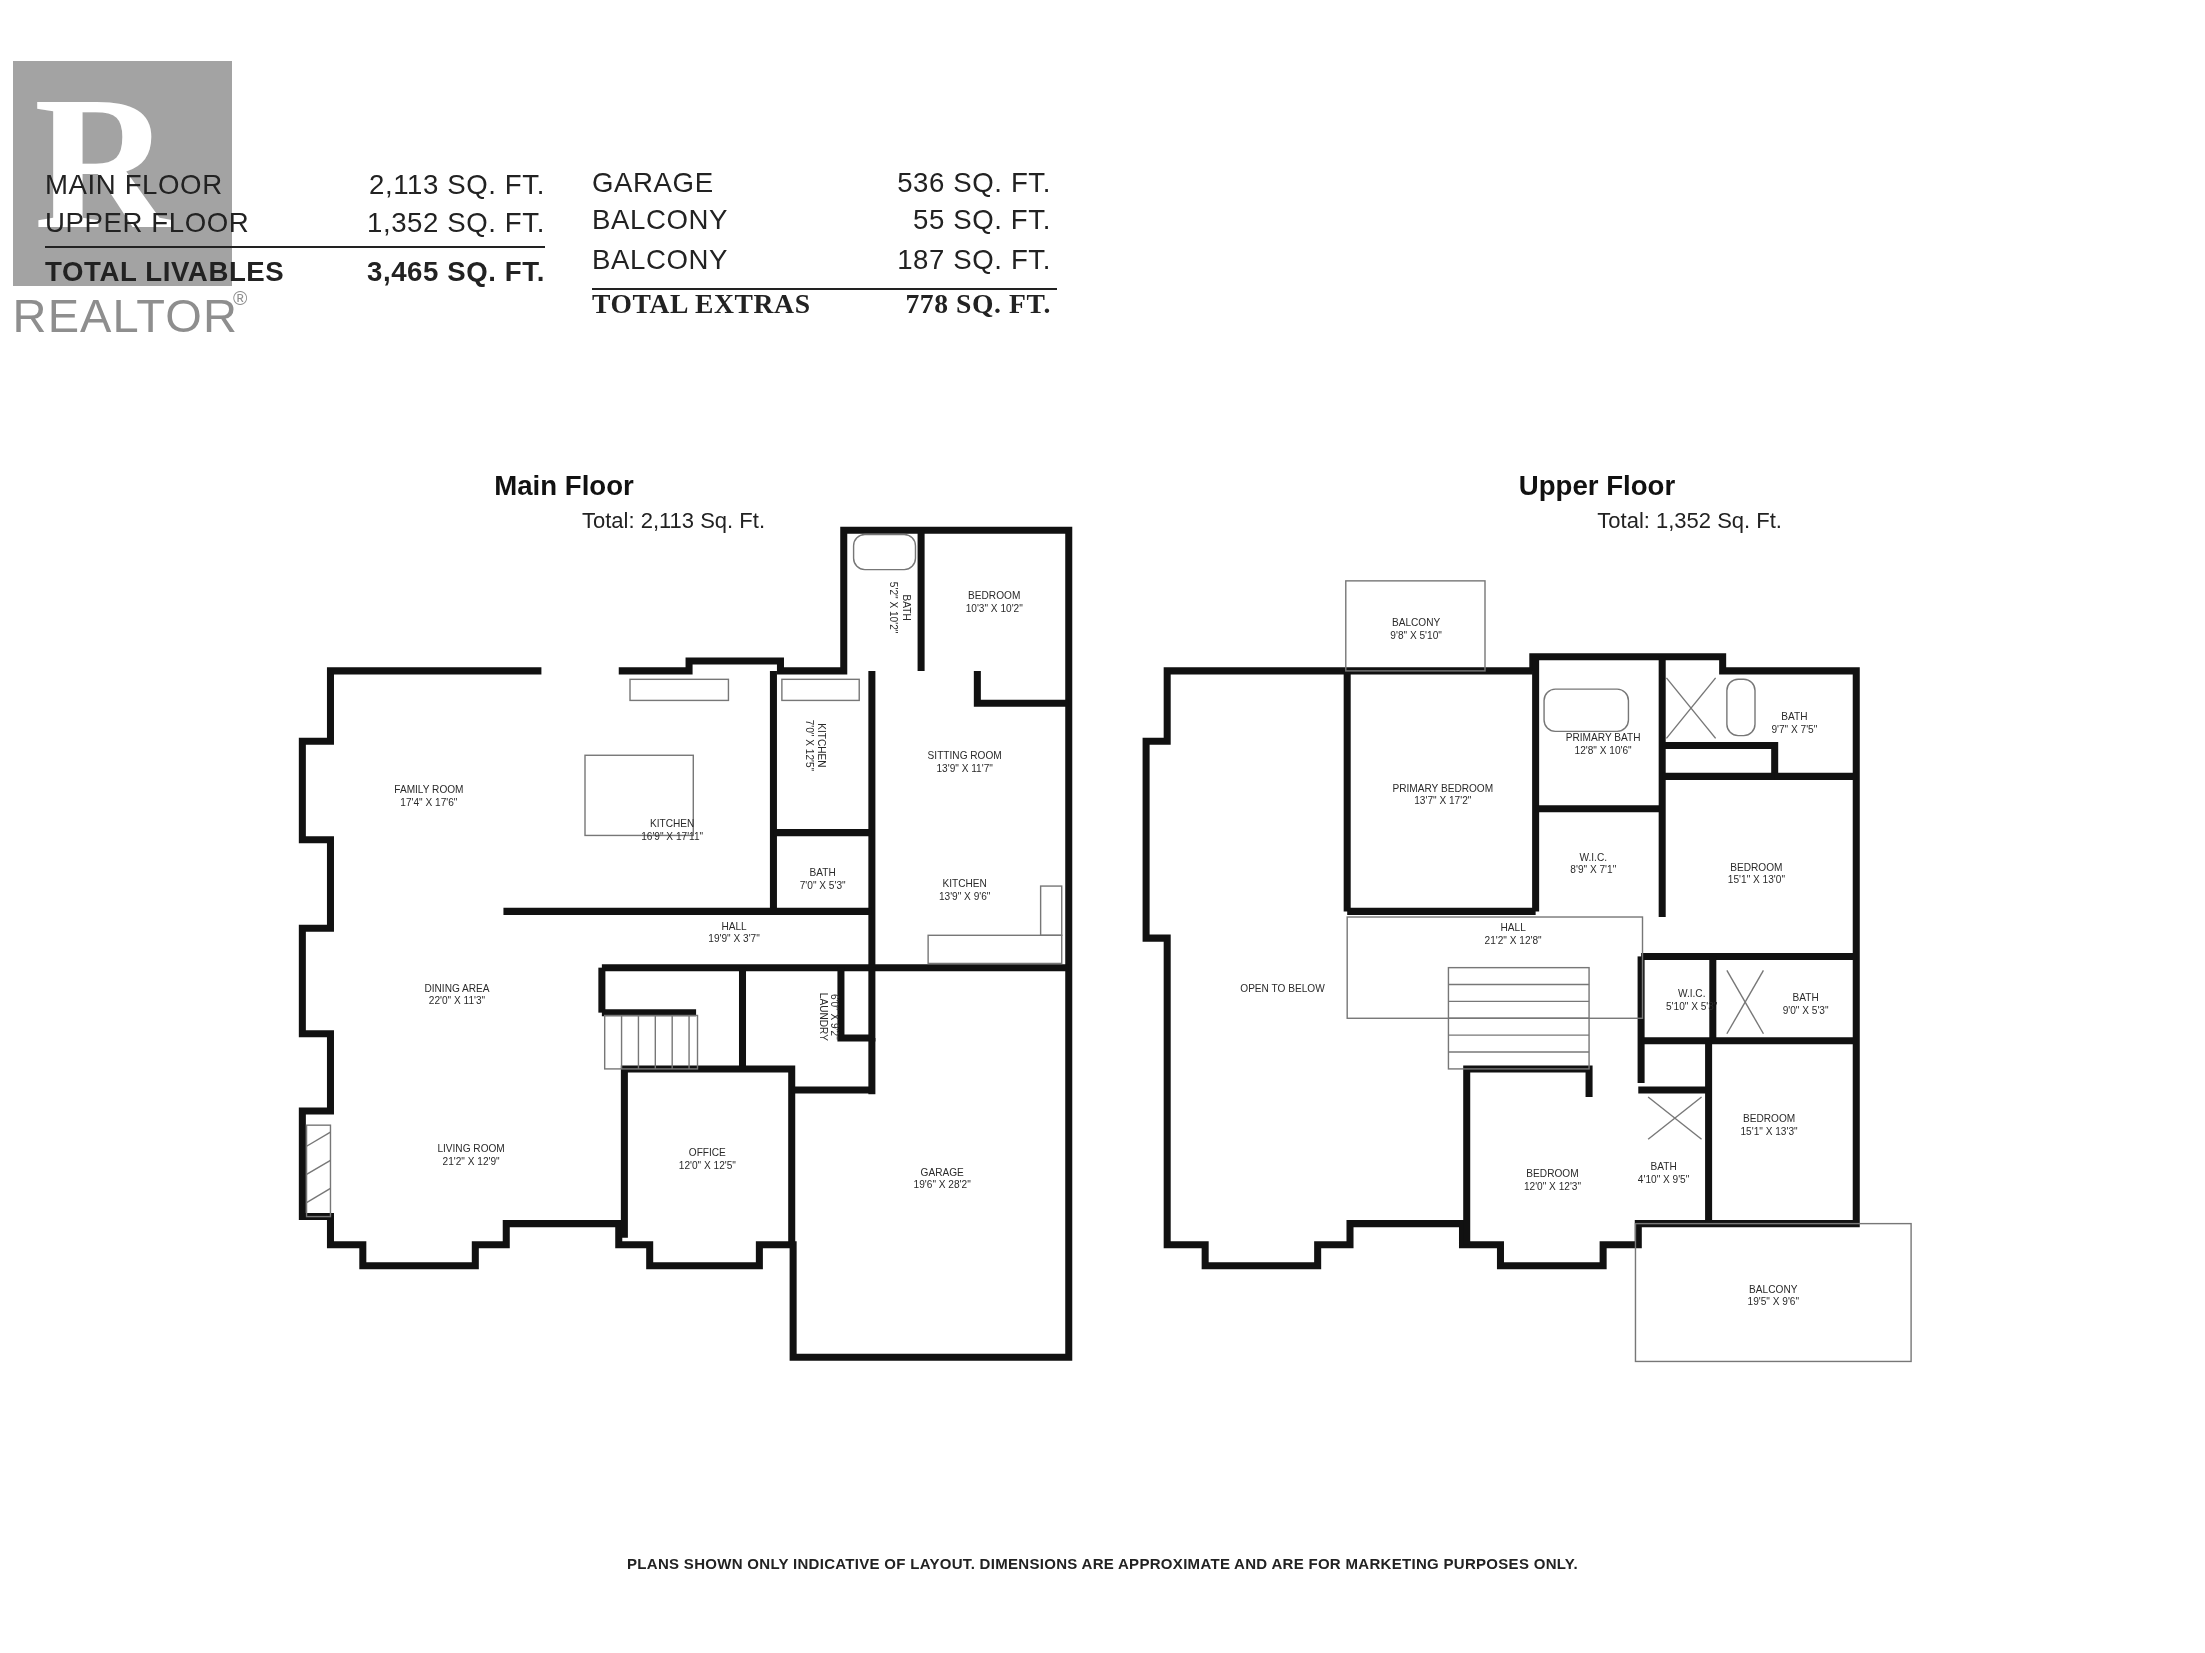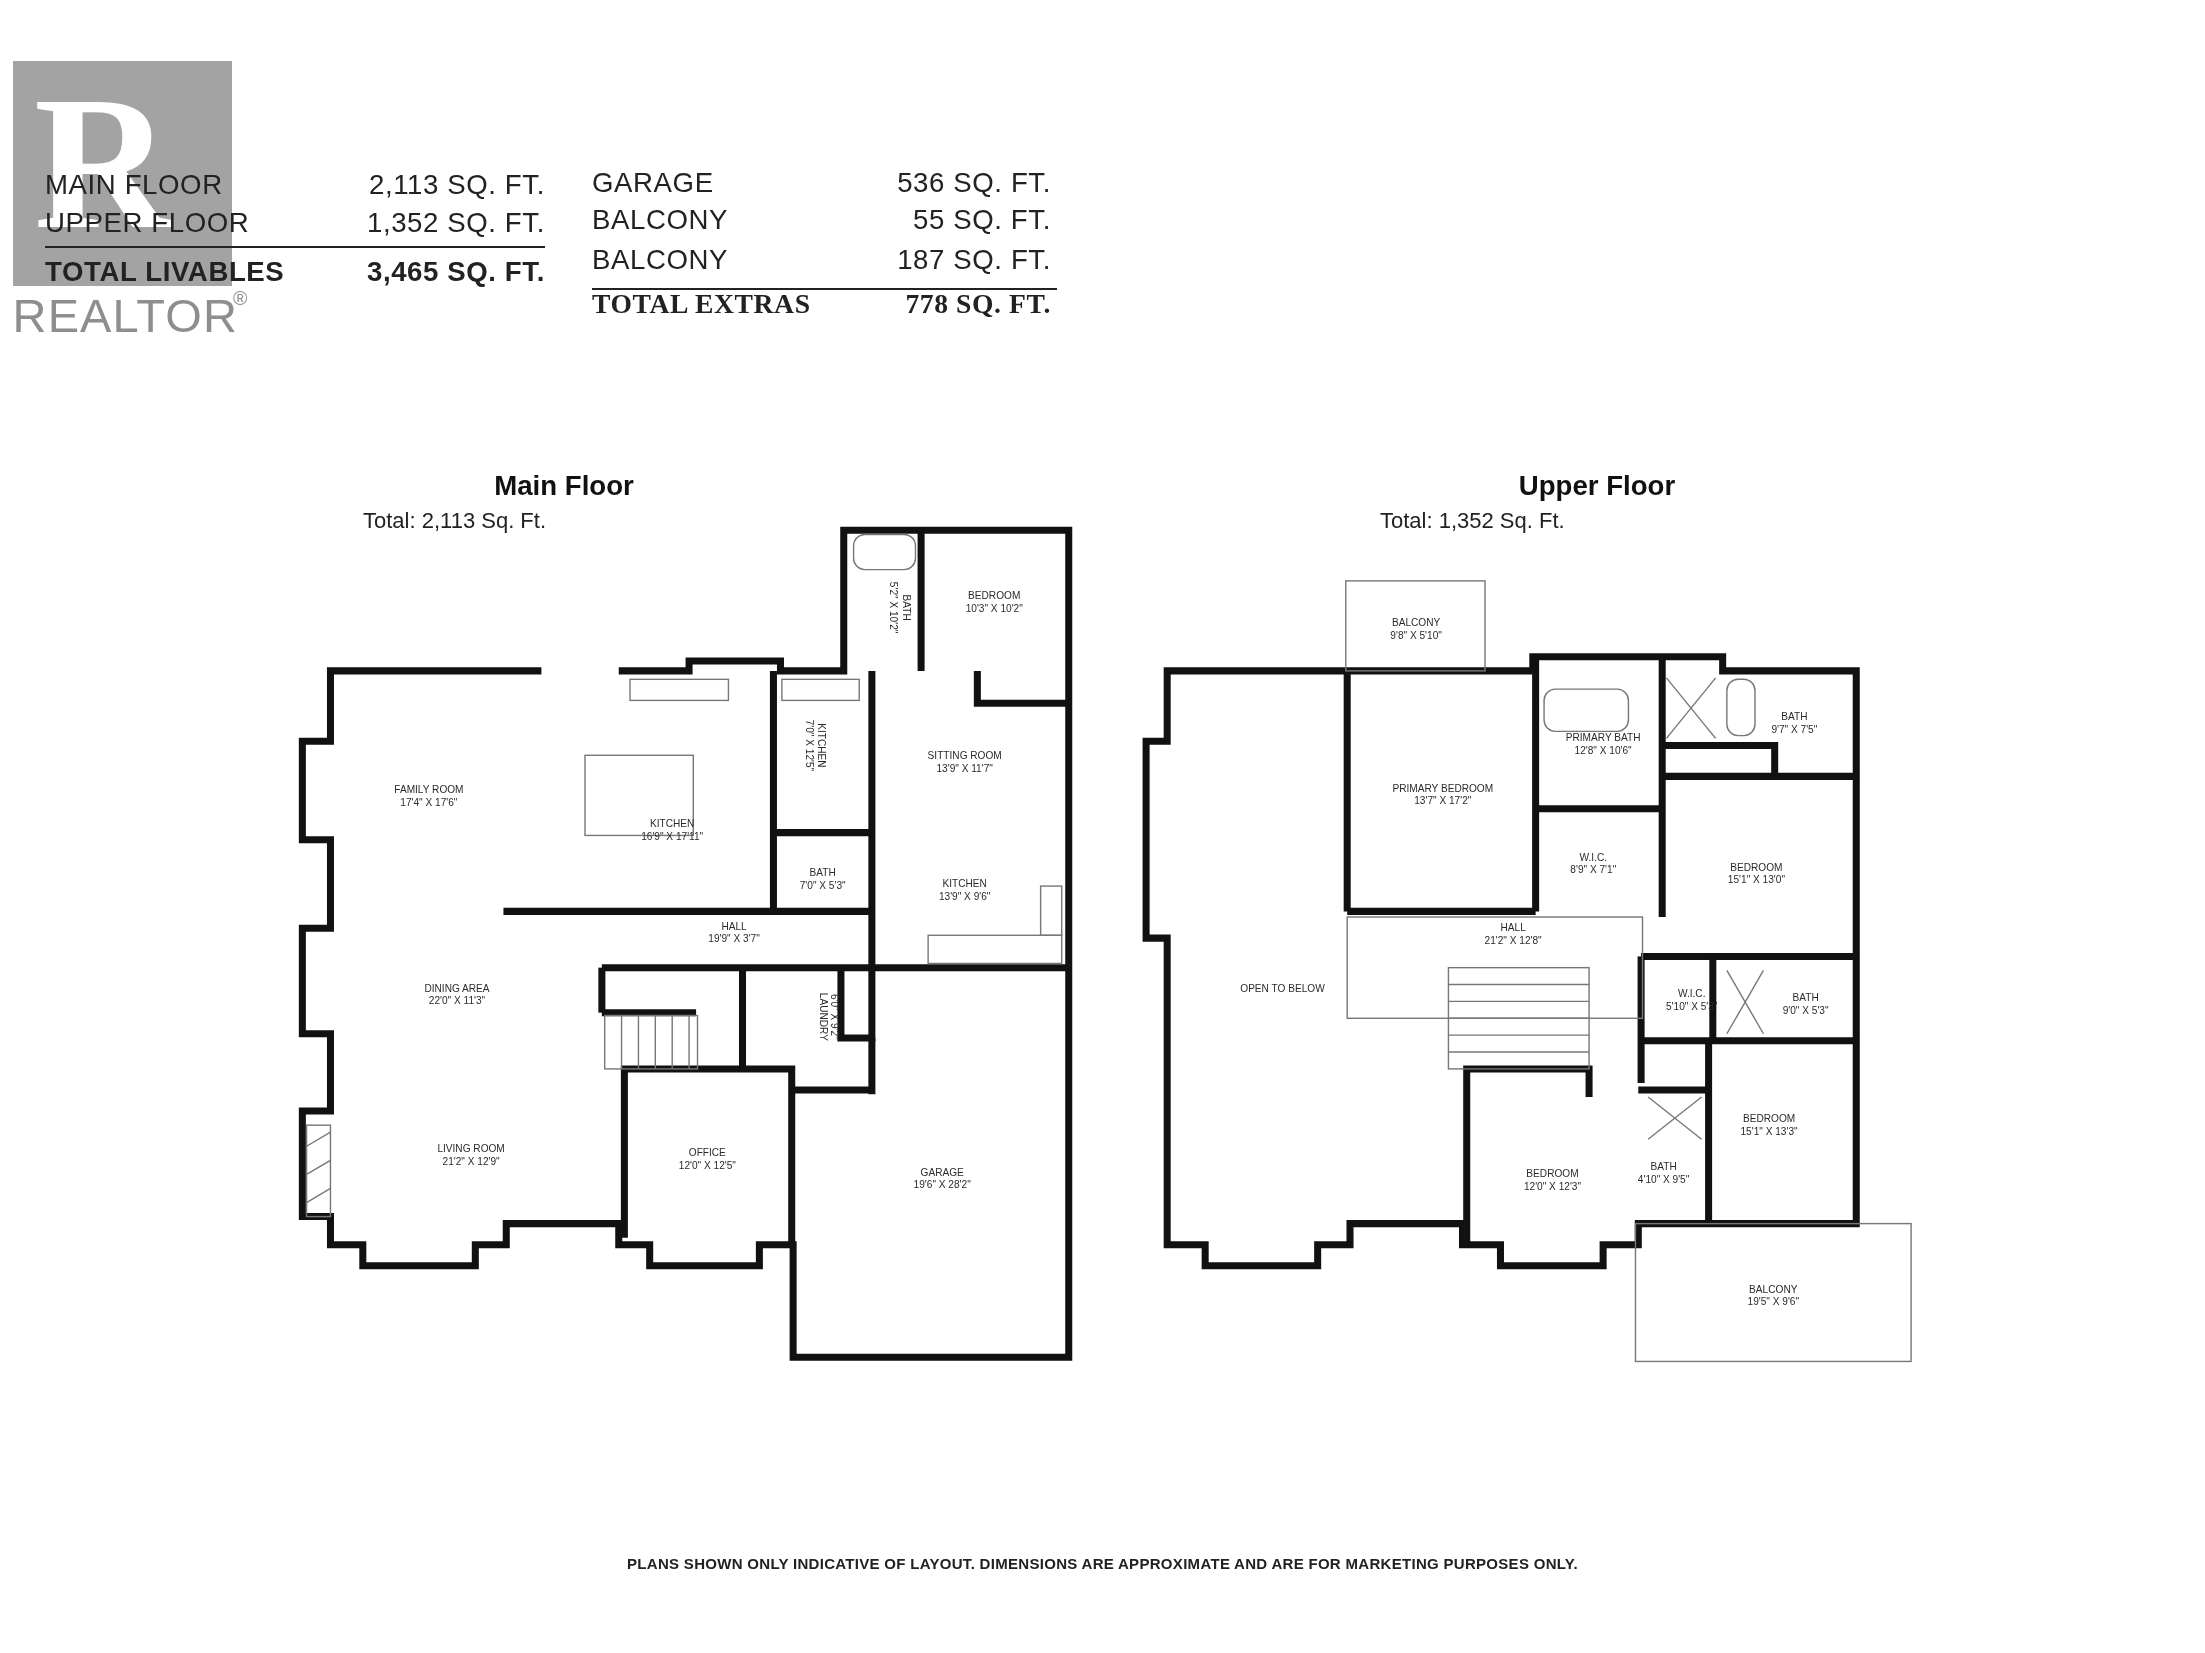--- a/index.html
+++ b/index.html
@@ -10,21 +10,21 @@
   .logo-r { position:absolute; left:34px; top:68px; font-family:"Liberation Serif", serif; font-size:190px; line-height:190px; color:#fff; font-weight:bold; }
   .logo-text { position:absolute; left:12.6px; top:288px; font-size:47px; letter-spacing:1.1px; color:#8e8e8e; font-family:"Liberation Sans", sans-serif; }
   .logo-reg { position:absolute; left:233px; top:287px; font-size:19.5px; color:#8e8e8e; }
   .title { position:absolute; left:45px; top:86px; font-size:49px; font-weight:bold; color:#111; letter-spacing:0.6px; }
   .row { position:absolute; font-size:27.6px; color:#222; letter-spacing:0.6px; }
   .row.bold { font-weight:bold; }
   .row .lbl { position:absolute; left:0; top:0; white-space:nowrap; }
   .row .val { position:absolute; right:0; top:0; white-space:nowrap; text-align:left; }
   .rule { position:absolute; height:2.3px; background:#222; }
   .floor-title { position:absolute; font-size:27.6px; font-weight:bold; color:#111; text-align:center; width:402px; }
-  .floor-sub { position:absolute; font-size:22px; color:#222; text-align:left; width:402px; }
+  .floor-sub { position:absolute; font-size:22px; color:#222; text-align:right; width:402px; }
   .disclaimer { position:absolute; left:0; width:2205px; top:1555px; text-align:center; font-size:15px; font-weight:bold; color:#222; letter-spacing:0.3px; }
   .rl { font-family:"Liberation Sans", sans-serif; font-size:7.2px; fill:#2a2a2a; text-anchor:middle; }
 </style>
 </head>
 <body>
 
 <div class="stage">
 
   <div class="logo-box"></div>
   <div class="logo-r">R</div>

